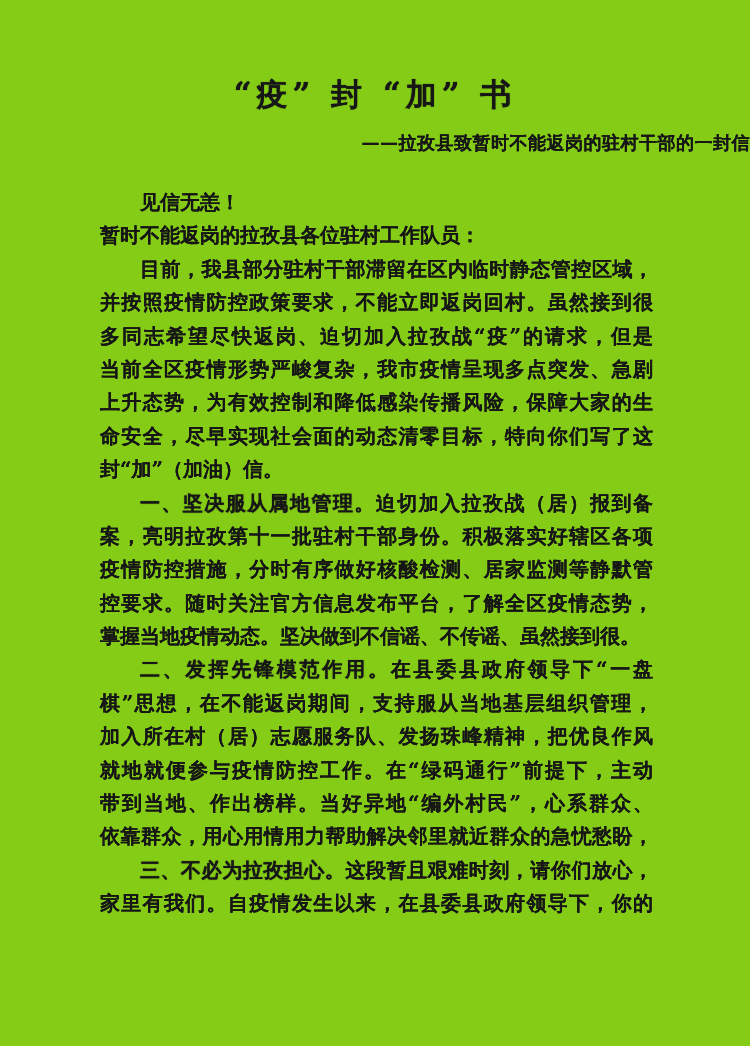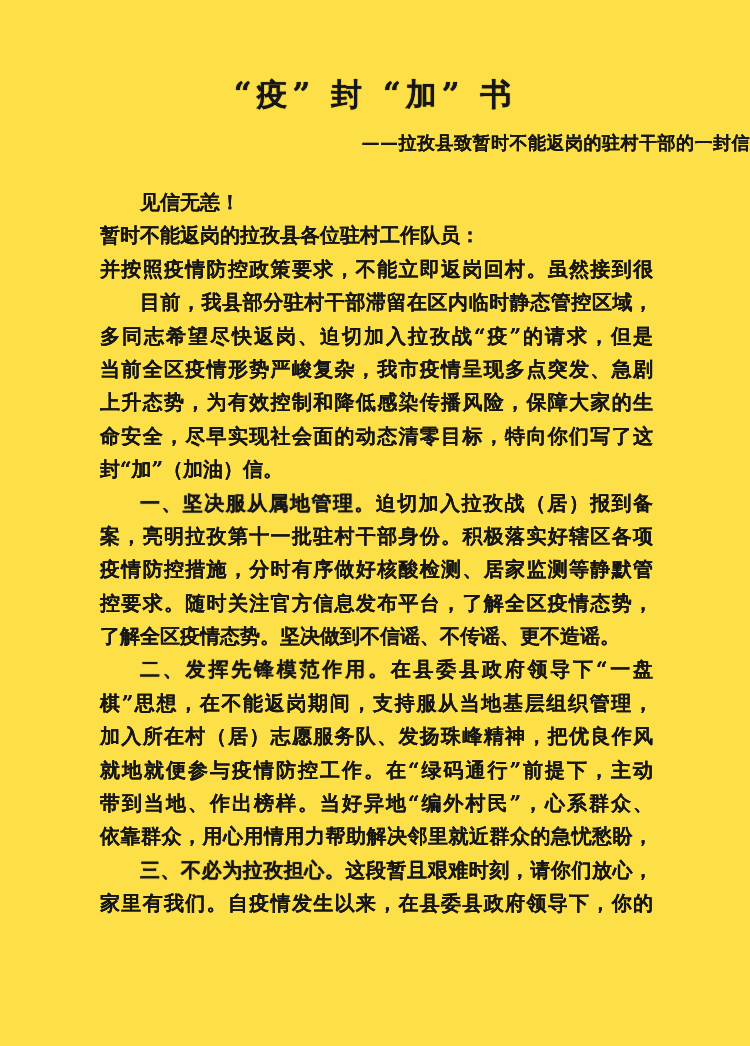--- a/index.html
+++ b/index.html
@@ -4,21 +4,21 @@
 <style>
   html, body {
     margin: 0;
     padding: 0;
     background: #ffffff;
   }
   .page {
     position: relative;
     width: 750px;
     height: 1046px;
-    background: #fde047;
+    background: #84cc16;
     color: #161616;
     font-family: "DejaVu Serif", "Liberation Serif", serif;
     overflow: hidden;
   }
   .doc-title {
     position: absolute;
     top: 74px;
     left: 0;
     width: 100%;
     text-align: center;
@@ -66,32 +66,32 @@
 </style>
 </head>
 <body>
 
 <div class="page">
   <div class="doc-title">“疫” 封 “加” 书</div>
   <div class="doc-subtitle">——拉孜县致暂时不能返岗的驻村干部的一封信</div>
   <div class="doc-body">
       <div class="line ind end"><span class="seg">见信无恙！</span></div>
       <div class="line end"><span class="seg">暂时不能返岗的拉孜县各位驻村工作队员：</span></div>
+      <div class="line ind"><span class="seg">目前，我县部分驻村干部滞留在区内临时静态管控区域，</span></div>
       <div class="line"><span class="seg">并按照疫情防控政策要求，不能立即返岗回村。虽然接到很</span></div>
-      <div class="line ind"><span class="seg">目前，我县部分驻村干部滞留在区内临时静态管控区域，</span></div>
       <div class="line"><span class="seg">多同志希望尽快返岗、迫切加入拉孜战“疫”的请求，但是</span></div>
       <div class="line"><span class="seg">当前全区疫情形势严峻复杂，我市疫情呈现多点突发、急剧</span></div>
       <div class="line"><span class="seg">上升态势，为有效控制和降低感染传播风险，保障大家的生</span></div>
       <div class="line"><span class="seg">命安全，尽早实现社会面的动态清零目标，特向你们写了这</span></div>
       <div class="line end"><span class="seg">封“加”（加油）信。</span></div>
       <div class="line ind"><span class="seg hd">一、坚决服从属地管理。</span><span class="seg">迫切加入拉孜战（居）报到备</span></div>
       <div class="line"><span class="seg">案，亮明拉孜第十一批驻村干部身份。积极落实好辖区各项</span></div>
       <div class="line"><span class="seg">疫情防控措施，分时有序做好核酸检测、居家监测等静默管</span></div>
       <div class="line"><span class="seg">控要求。随时关注官方信息发布平台，了解全区疫情态势，</span></div>
-      <div class="line end"><span class="seg">了解全区疫情态势。坚决做到不信谣、不传谣、更不造谣。</span></div>
+      <div class="line end"><span class="seg">掌握当地疫情动态。坚决做到不信谣、不传谣、虽然接到很。</span></div>
       <div class="line ind"><span class="seg hd">二、发挥先锋模范作用。</span><span class="seg">在县委县政府领导下“一盘</span></div>
       <div class="line"><span class="seg">棋”思想，在不能返岗期间，支持服从当地基层组织管理，</span></div>
       <div class="line"><span class="seg">加入所在村（居）志愿服务队、发扬珠峰精神，把优良作风</span></div>
       <div class="line"><span class="seg">就地就便参与疫情防控工作。在“绿码通行”前提下，主动</span></div>
       <div class="line"><span class="seg">带到当地、作出榜样。当好异地“编外村民”，心系群众、</span></div>
       <div class="line"><span class="seg">依靠群众，用心用情用力帮助解决邻里就近群众的急忧愁盼，</span></div>
       <div class="line ind"><span class="seg hd">三、不必为拉孜担心。</span><span class="seg">这段暂且艰难时刻，请你们放心，</span></div>
       <div class="line"><span class="seg">家里有我们。自疫情发生以来，在县委县政府领导下，你的</span></div>
     </div>
 </div>

